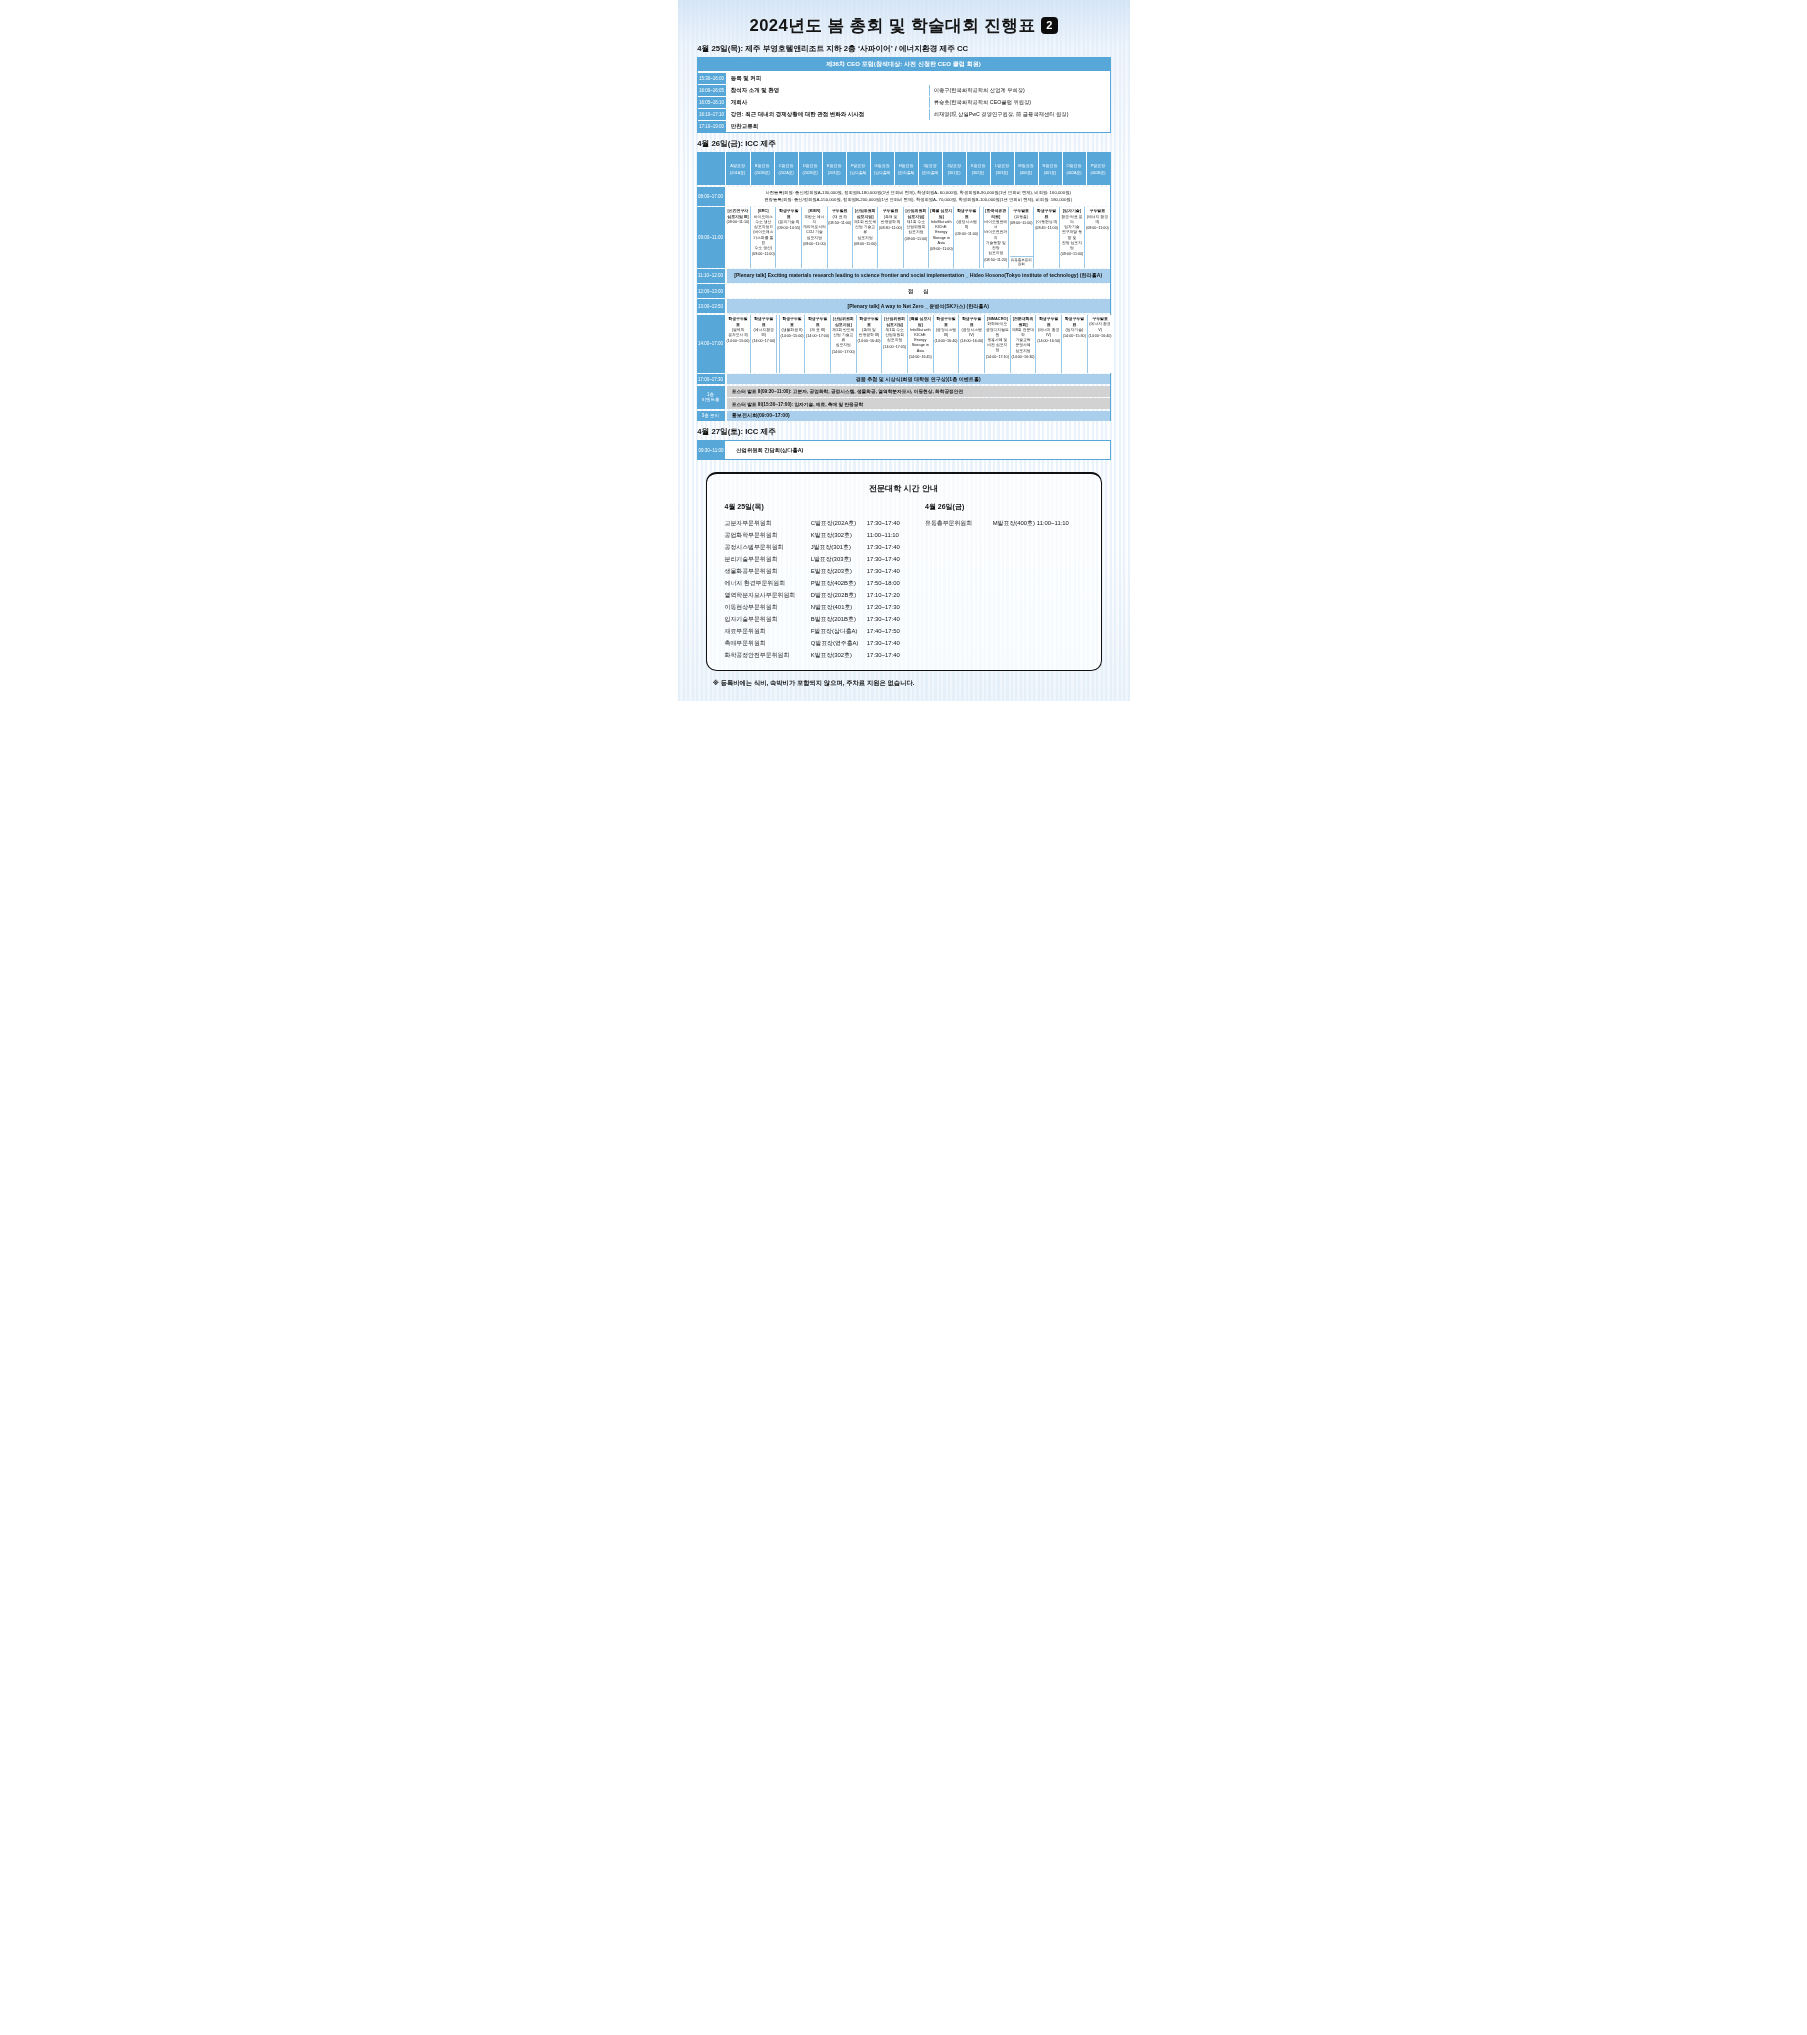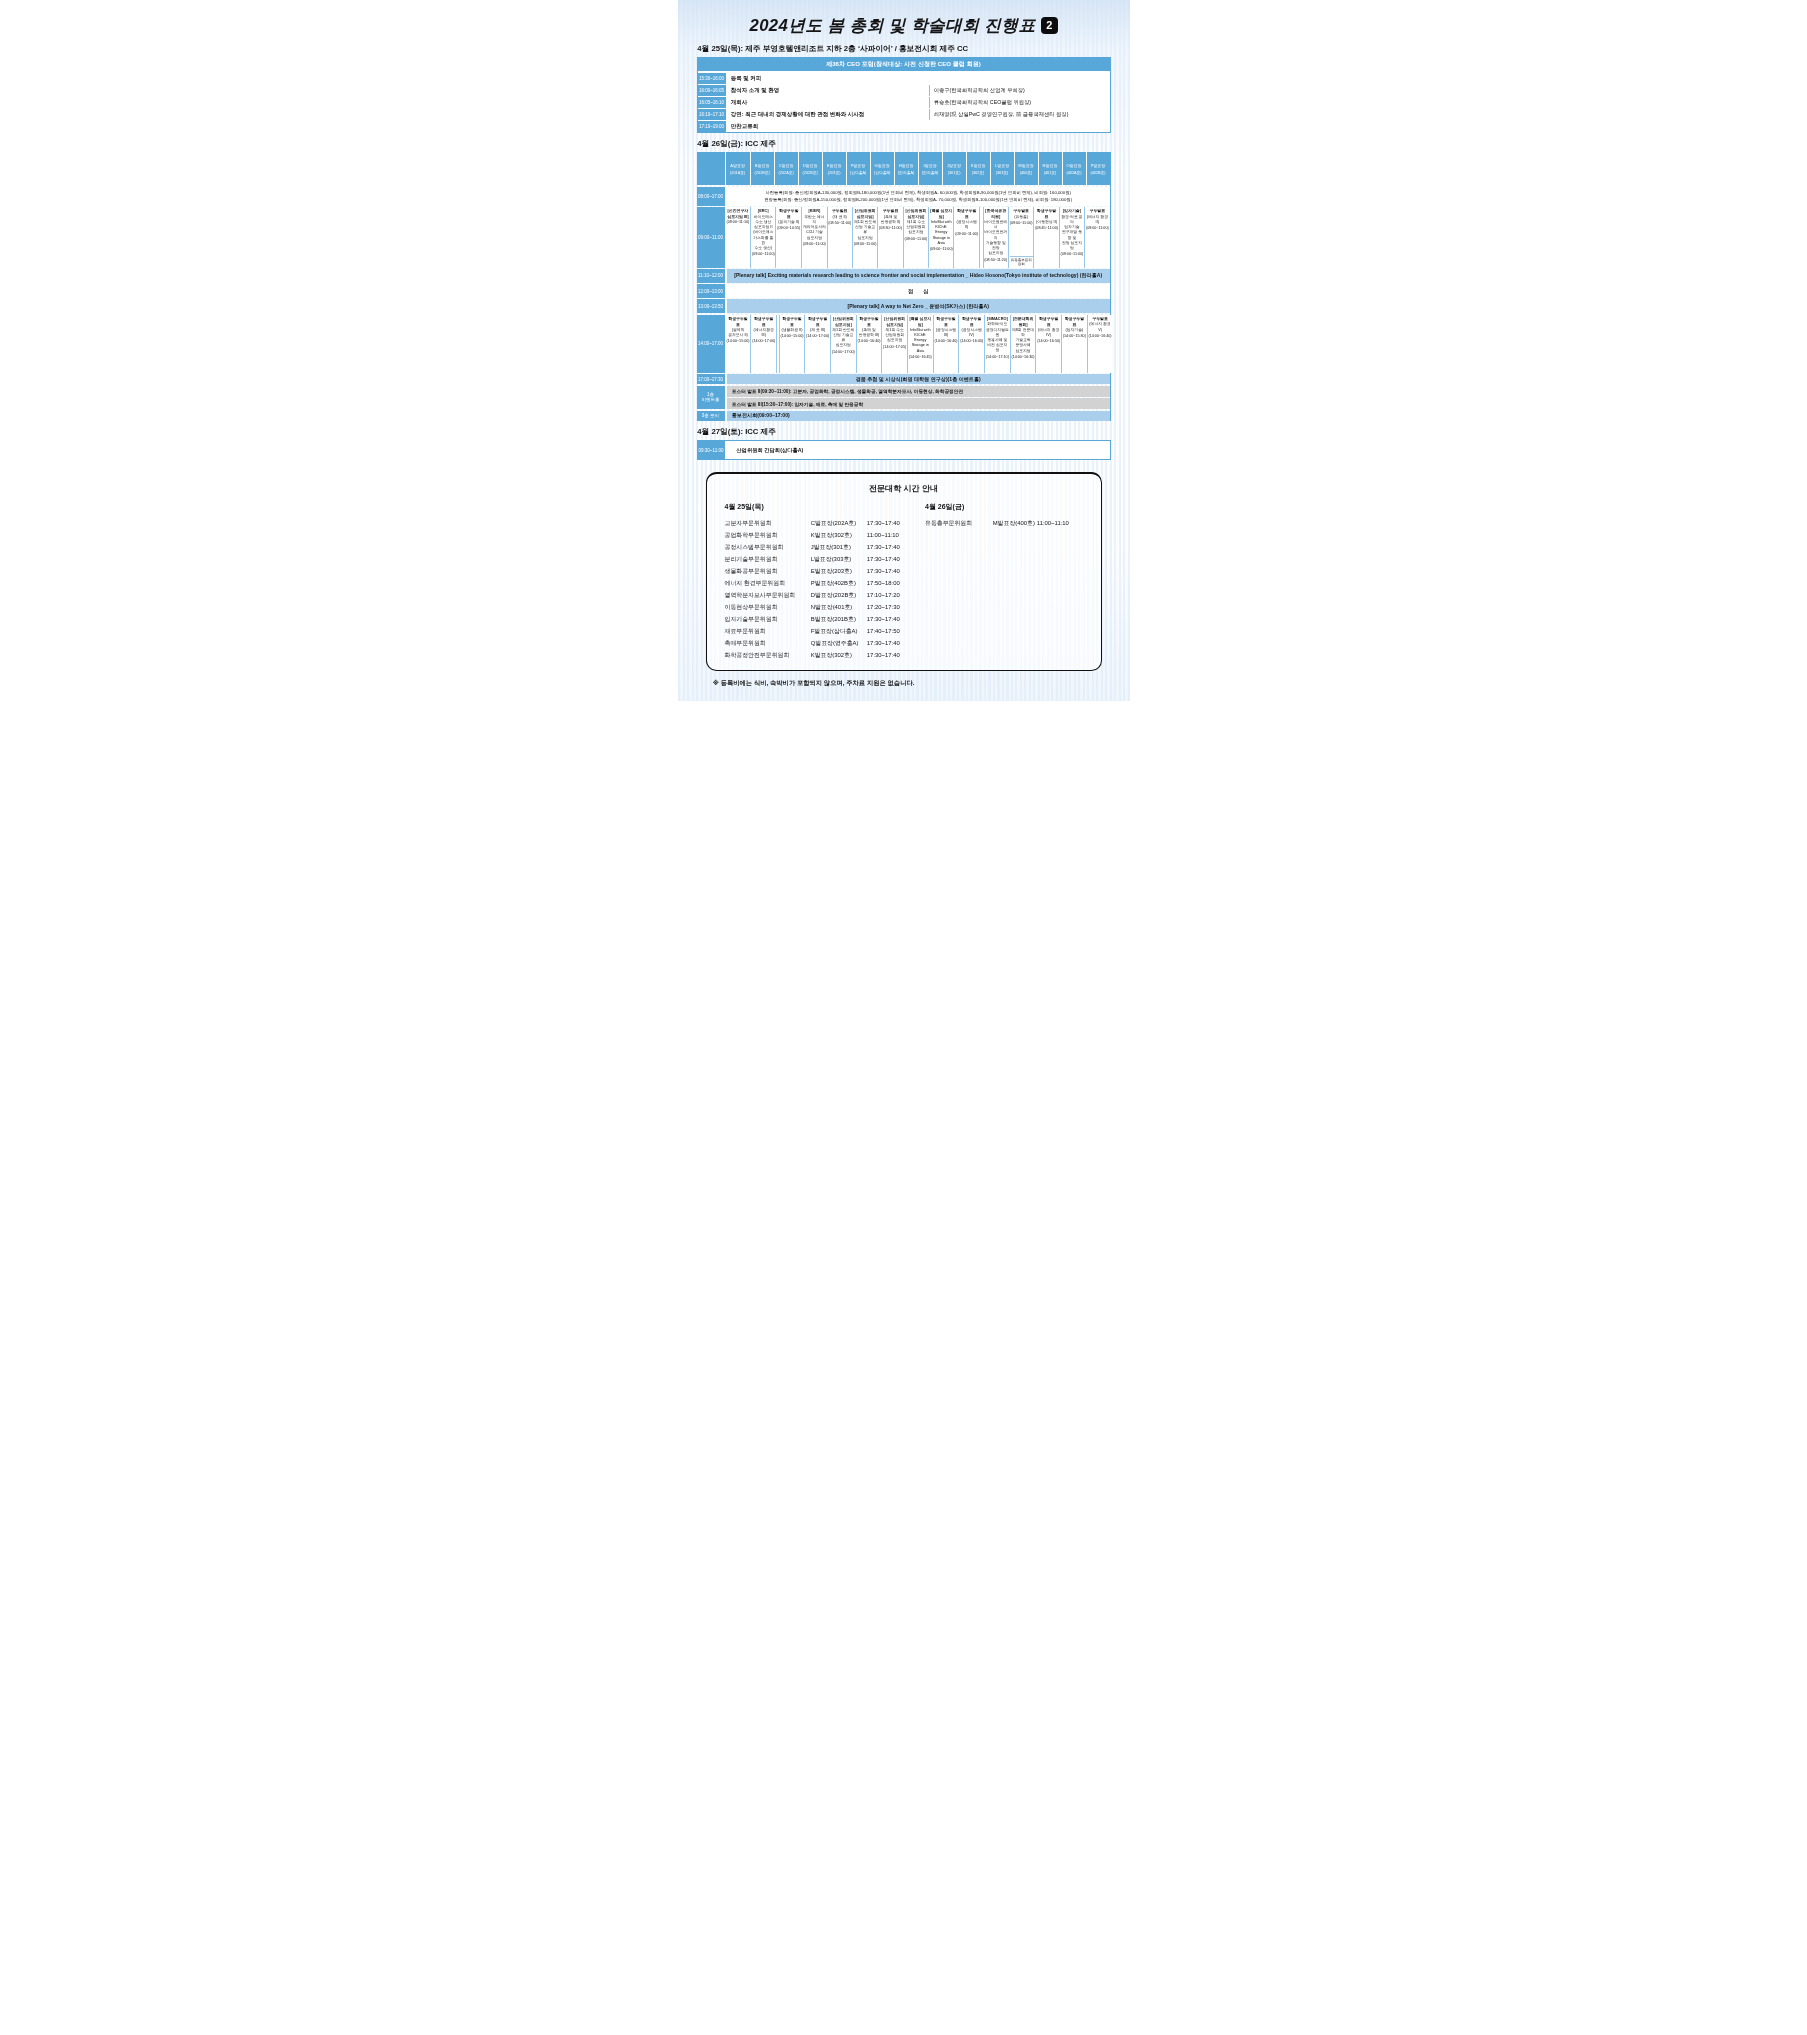--- a/index.html
+++ b/index.html
@@ -11,21 +11,21 @@
   .page{
     width:452px;min-height:589px;margin:0 auto;box-sizing:border-box;
     padding:10.6px 19px 12.2px 19px;
     background:
       linear-gradient(180deg, rgba(209,226,244,0.85) 0%, rgba(228,239,250,0.55) 7%, rgba(255,255,255,0) 24%, rgba(255,255,255,0) 78%, rgba(222,236,248,0.45) 100%),
       repeating-linear-gradient(90deg, rgba(188,213,238,0.28) 0 2px, rgba(255,255,255,0) 2px 4.5px);
     background-color:#fcfdff;
   }
   
   .title-row{display:flex;align-items:center;justify-content:center;gap:5.7px;margin:3.3px 0 7.3px 0;}
-  .page-title{font-size:16.7px;font-weight:800;letter-spacing:0.4px;font-style:italic;}
+  .page-title{font-size:16.7px;font-weight:800;letter-spacing:0.4px;}
   .badge{width:16.3px;height:16.3px;background:#0c0c0c;border-radius:4.1px;color:#fff;
     display:flex;align-items:center;justify-content:center;font-size:11px;font-weight:800;}
   .sect-head{font-size:7.7px;font-weight:800;margin:5.7px 0 3.3px 0.8px;}
   
   .ceo{border:0.8px solid #57a7d9;background:#fff;}
   .ceo-title{background:#57a7d9;color:#fff;font-weight:800;font-size:6.1px;text-align:center;padding:2px 0;}
   .ceo-row{display:flex;margin-top:1.2px;min-height:11px;}
   .ceo-row:first-of-type{margin-top:0;}
   .tcell{background:#57a7d9;color:#fff;font-size:4.5px;display:flex;align-items:center;justify-content:center;flex:0 0 28px;text-align:center;}
   .ceo-item{flex:53;display:flex;align-items:center;padding:0.8px 4.1px;font-size:5.5px;font-weight:700;margin-left:1.2px;}
@@ -82,21 +82,21 @@
 </head>
 <body>
 
 <div class="page">
 
   <div class="title-row">
     <div class="page-title">2024년도 봄 총회 및 학술대회 진행표</div>
     <div class="badge">2</div>
   </div>
 
-  <div class="sect-head">4월 25일(목): 제주 부영호텔앤리조트 지하 2층 ‘사파이어’ / 홍보전시회 제주 CC</div>
+  <div class="sect-head">4월 25일(목): 제주 부영호텔앤리조트 지하 2층 ‘사파이어’ / 에너지환경 제주 CC</div>
 
   <div class="ceo">
     <div class="ceo-title">제36차 CEO 포럼(참석대상: 사전 신청한 CEO 클럽 회원)</div>
     <div class="ceo-row">
       <div class="tcell">15:30~16:00</div>
       <div class="ceo-item">등록 및 커피</div>
     </div>
     <div class="ceo-row">
       <div class="tcell">16:00~16:05</div>
       <div class="ceo-item">참석자 소개 및 환영</div>

